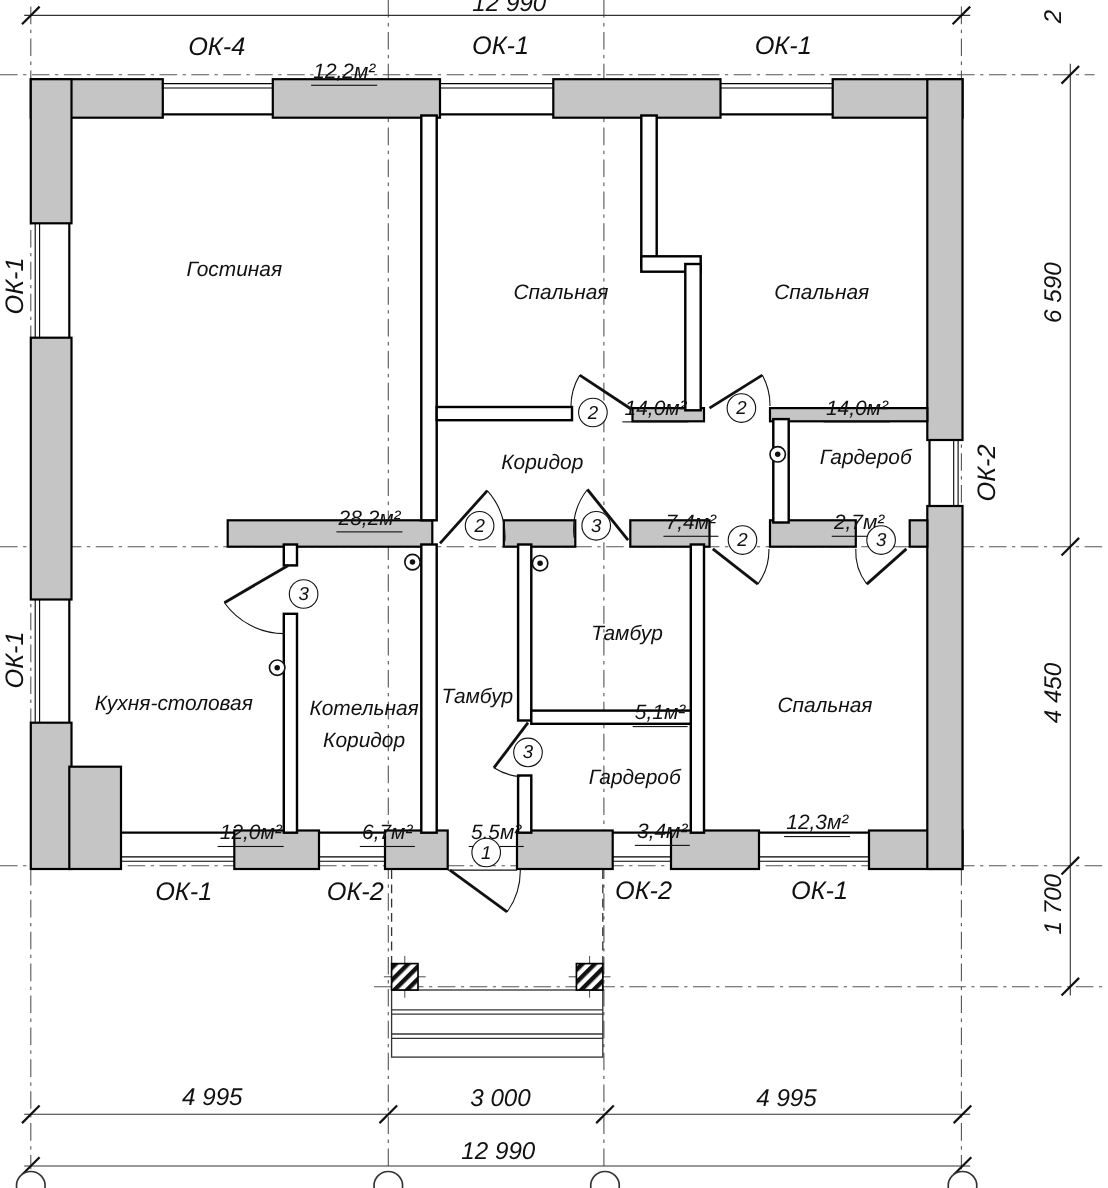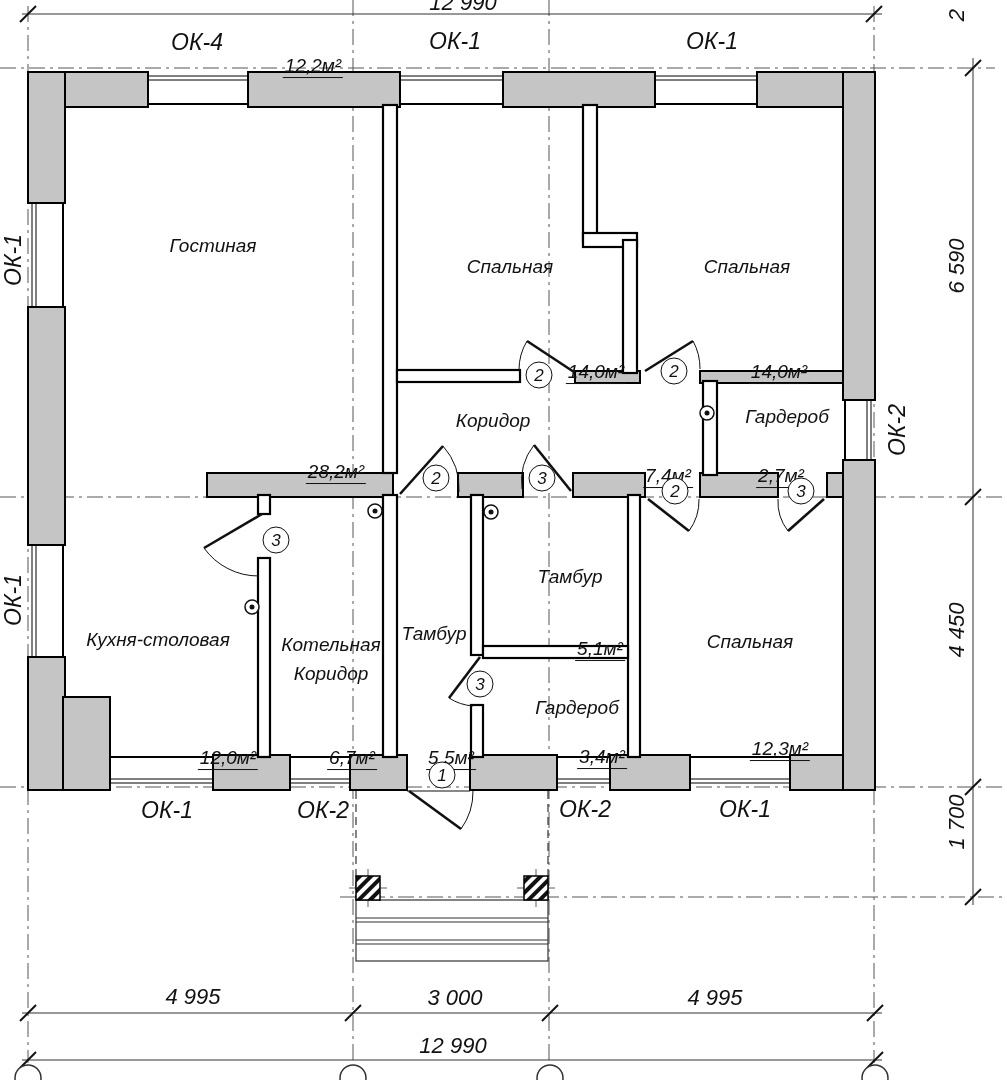--- a/index.html
+++ b/index.html
@@ -236,28 +236,28 @@
   <span class="lbl room" style="left:331px;top:645px">Котельная</span>
   <span class="lbl room" style="left:331px;top:674px">Коридор</span>
   <span class="lbl room" style="left:434px;top:634px">Тамбур</span>
   <span class="lbl room" style="left:570px;top:577px">Тамбур</span>
   <span class="lbl room" style="left:577px;top:708px">Гардероб</span>
   <span class="lbl room" style="left:750px;top:642px">Спальная</span>
 
   <span class="lbl area" style="left:336px;top:453px">28,2м²</span>
   <span class="lbl area" style="left:596px;top:353px">14,0м²</span>
   <span class="lbl area" style="left:779px;top:353px">14,0м²</span>
-  <span class="lbl area" style="left:668px;top:457px">7,4м²</span>
+  <span class="lbl area" style="left:628px;top:457px">7,4м²</span>
   <span class="lbl area" style="left:781px;top:457px">2,7м²</span>
   <span class="lbl area" style="left:228px;top:739px">12,0м²</span>
   <span class="lbl area" style="left:352px;top:739px">6,7м²</span>
   <span class="lbl area" style="left:451px;top:739px">5,5м²</span>
   <span class="lbl area" style="left:600px;top:630px">5,1м²</span>
   <span class="lbl area" style="left:602px;top:738px">3,4м²</span>
-  <span class="lbl area" style="left:780px;top:730px">12,3м²</span>
+  <span class="lbl area" style="left:743px;top:730px">12,3м²</span>
   <span class="lbl area" style="left:313px;top:47px">12,2м²</span>
 
   <span class="lbl win" style="left:197px;top:42px">ОК-4</span>
   <span class="lbl win" style="left:455px;top:41px">ОК-1</span>
   <span class="lbl win" style="left:712px;top:41px">ОК-1</span>
   <span class="lbl win" style="left:167px;top:810px">ОК-1</span>
   <span class="lbl win" style="left:323px;top:810px">ОК-2</span>
   <span class="lbl win" style="left:585px;top:809px">ОК-2</span>
   <span class="lbl win" style="left:745px;top:809px">ОК-1</span>
   <span class="lbl win rot" style="left:13px;top:260px">ОК-1</span>

